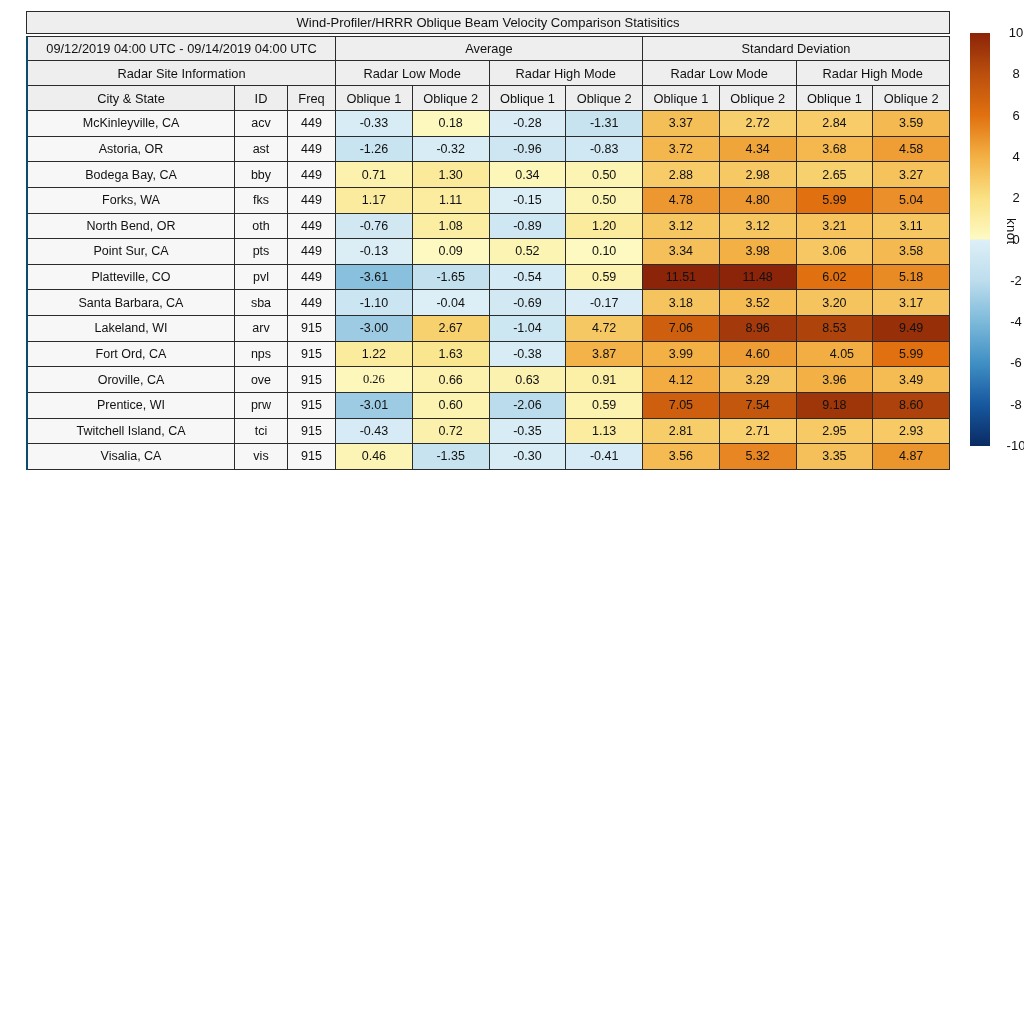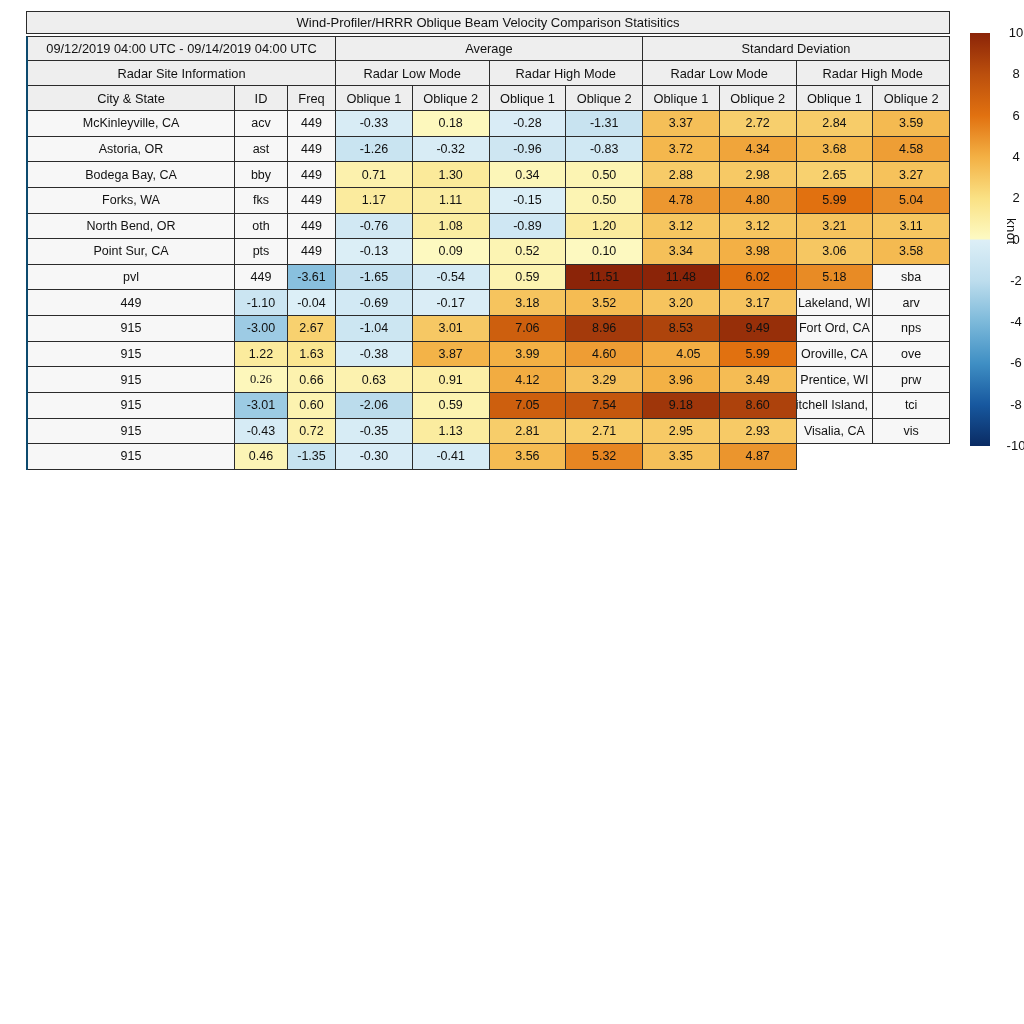--- a/index.html
+++ b/index.html
@@ -120,47 +120,49 @@
         <div class="cell site">pts</div>
         <div class="cell site">449</div>
         <div class="cell val" style="background: rgb(219, 238, 246);">-0.13</div>
         <div class="cell val" style="background: rgb(253, 249, 192);">0.09</div>
         <div class="cell val" style="background: rgb(252, 244, 179);">0.52</div>
         <div class="cell val" style="background: rgb(253, 249, 192);">0.10</div>
         <div class="cell val" style="background: rgb(245, 192, 89);">3.34</div>
         <div class="cell val" style="background: rgb(243, 176, 69);">3.98</div>
         <div class="cell val" style="background: rgb(246, 199, 98);">3.06</div>
         <div class="cell val" style="background: rgb(244, 186, 81);">3.58</div>
+        <div class="cell site">Platteville, CO</div>
         <div class="cell site">pvl</div>
         <div class="cell site">449</div>
         <div class="cell val" style="background: rgb(137, 192, 222);">-3.61</div>
         <div class="cell val" style="background: rgb(195, 224, 239);">-1.65</div>
         <div class="cell val" style="background: rgb(212, 234, 244);">-0.54</div>
         <div class="cell val" style="background: rgb(252, 243, 176);">0.59</div>
         <div class="cell val" style="background: rgb(139, 36, 8);">11.51</div>
         <div class="cell val" style="background: rgb(139, 36, 8);">11.48</div>
         <div class="cell val" style="background: rgb(225, 113, 16);">6.02</div>
         <div class="cell val" style="background: rgb(232, 139, 37);">5.18</div>
+        <div class="cell site">Santa Barbara, CA</div>
         <div class="cell site">sba</div>
         <div class="cell site">449</div>
         <div class="cell val" style="background: rgb(203, 229, 242);">-1.10</div>
         <div class="cell val" style="background: rgb(220, 239, 247);">-0.04</div>
         <div class="cell val" style="background: rgb(210, 233, 244);">-0.69</div>
         <div class="cell val" style="background: rgb(218, 237, 246);">-0.17</div>
         <div class="cell val" style="background: rgb(246, 196, 94);">3.18</div>
         <div class="cell val" style="background: rgb(245, 188, 83);">3.52</div>
         <div class="cell val" style="background: rgb(246, 196, 94);">3.20</div>
         <div class="cell val" style="background: rgb(246, 196, 95);">3.17</div>
         <div class="cell site">Lakeland, WI</div>
         <div class="cell site">arv</div>
         <div class="cell site">915</div>
         <div class="cell val" style="background: rgb(157, 203, 228);">-3.00</div>
         <div class="cell val" style="background: rgb(248, 209, 111);">2.67</div>
         <div class="cell val" style="background: rgb(204, 230, 242);">-1.04</div>
-        <div class="cell val" style="background: rgb(246, 200, 100);">3.01</div>
+        <div class="cell val" style="background: rgb(246, 200, 100);">4.72</div>
         <div class="cell val" style="background: rgb(205, 95, 14);">7.06</div>
         <div class="cell val" style="background: rgb(164, 58, 11);">8.96</div>
         <div class="cell val" style="background: rgb(174, 68, 12);">8.53</div>
         <div class="cell val" style="background: rgb(151, 47, 9);">9.49</div>
         <div class="cell site">Fort Ord, CA</div>
         <div class="cell site">nps</div>
         <div class="cell site">915</div>
         <div class="cell val" style="background: rgb(251, 235, 157);">1.22</div>
         <div class="cell val" style="background: rgb(251, 230, 144);">1.63</div>
         <div class="cell val" style="background: rgb(215, 236, 245);">-0.38</div>

